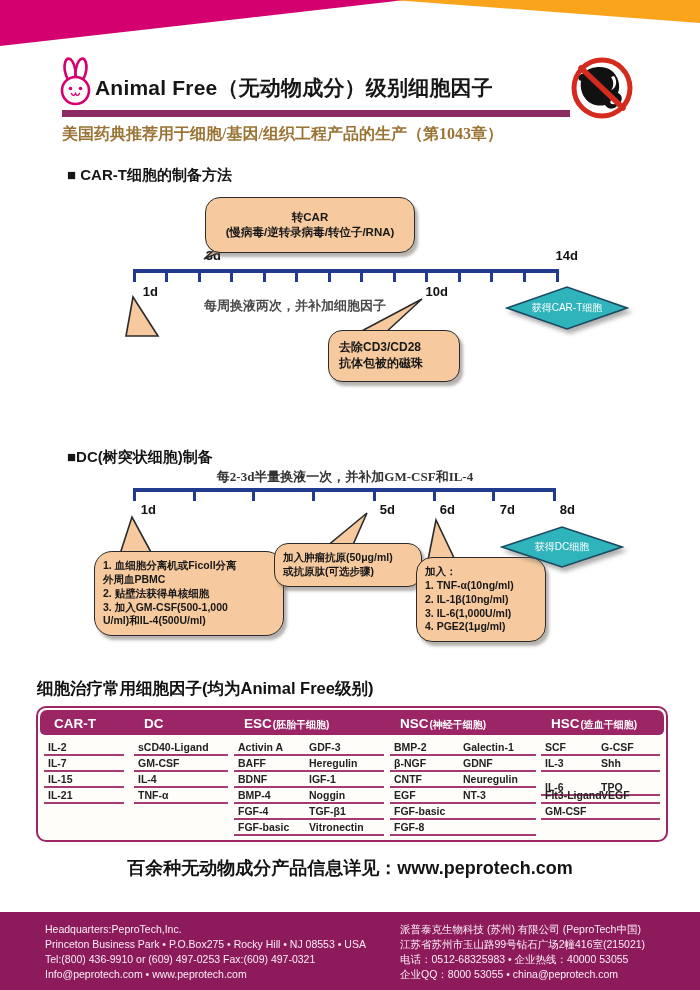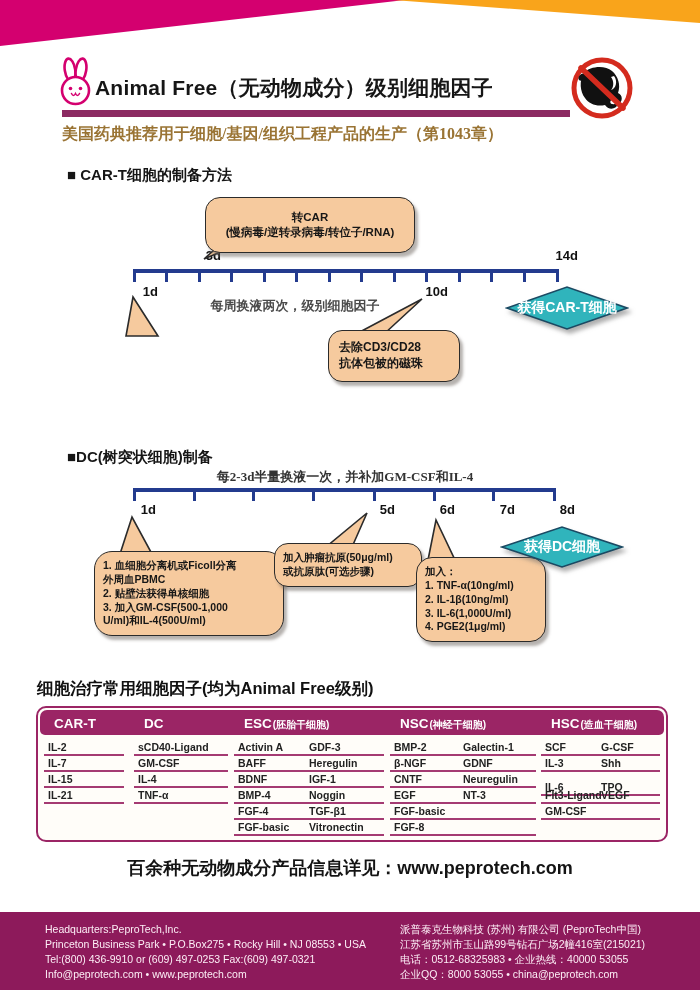--- a/index.html
+++ b/index.html
@@ -31,21 +31,21 @@
   
   .bubble{position:absolute;background:#F6CA9E;border:1.6px solid #2b2b2b;border-radius:16px;
     box-shadow:3px 4px 3px rgba(110,102,95,.5);font-size:10.5px;font-weight:600;line-height:1.32;
     color:#171717;padding:7px 8px;white-space:pre-line;z-index:3;}
   .bubble.center{text-align:center;display:flex;align-items:center;justify-content:center;}
   .tails{position:absolute;left:0;top:0;z-index:2;pointer-events:none;}
   
   .diamond-wrap{position:absolute;z-index:3;}
   .diamond-wrap svg{display:block;filter:drop-shadow(3px 4px 2px rgba(110,110,110,.55));}
   .diamond-label{position:absolute;left:0;top:0;width:100%;height:100%;display:flex;align-items:center;
-    justify-content:center;font-size:14px;font-weight:700;color:#ffffff;}
+    justify-content:center;font-size:10px;font-weight:400;color:#ffffff;}
   
   .table-title{position:absolute;left:37px;top:678px;font-size:16.5px;font-weight:700;color:#111;}
   .cyt-table{position:absolute;left:36px;top:706px;width:628px;height:132px;background:#fffdf9;
     border:2px solid #9B2565;border-radius:10px;}
   .tbl-header{position:absolute;left:2px;top:2px;right:2px;height:25px;background:#9B2565;
     border-radius:7px 7px 5px 5px;}
   .tbl-head-label{position:absolute;top:6px;color:#ffffff;white-space:nowrap;}
   .hd-main{font-size:13.5px;font-weight:700;}
   .hd-sub{font-size:10px;font-weight:600;margin-left:1px;}
   .tbl-cellrow{position:absolute;height:14px;border-bottom:2px solid #A43A72;}
@@ -121,21 +121,21 @@
       <div class="tick" style="left: calc(53.846% - 1.5px);"></div>
       <div class="tick" style="left: calc(61.538% - 1.5px);"></div>
       <div class="tick" style="left: calc(69.231% - 1.5px);"></div>
       <div class="tick" style="left: calc(76.923% - 1.5px);"></div>
       <div class="tick" style="left: calc(84.615% - 1.5px);"></div>
       <div class="tick" style="left: calc(92.308% - 1.5px);"></div>
       <div class="tick" style="left: calc(100% - 1.5px);"></div>
     </div>
   <div class="tl-label" style="left:114px;top:284px;">1d</div>
   <div class="tl-label" style="left:404px;top:284px;">10d</div>
-  <div class="tl-note" style="left:195px;top:297px;width:200px;">每周换液两次，级别细胞因子</div>
+  <div class="tl-note" style="left:195px;top:297px;width:200px;">每周换液两次，并补加细胞因子</div>
 
   <div class="bubble" style="left:328px;top:330px;width:110px;font-size:12px;border-radius:14px;padding:9px 10px;">去除CD3/CD28
 抗体包被的磁珠</div>
 
   <div class="diamond-wrap" style="left:505px;top:285px;width:124px;height:46px;">
     <svg width="124" height="46" viewBox="0 0 124 46">
       <polygon points="2,23 62,2 122,23 62,44" fill="#30B4BC" stroke="#1b4a63" stroke-width="1.6"></polygon>
     </svg>
     <div class="diamond-label">获得CAR-T细胞</div>
   </div>

